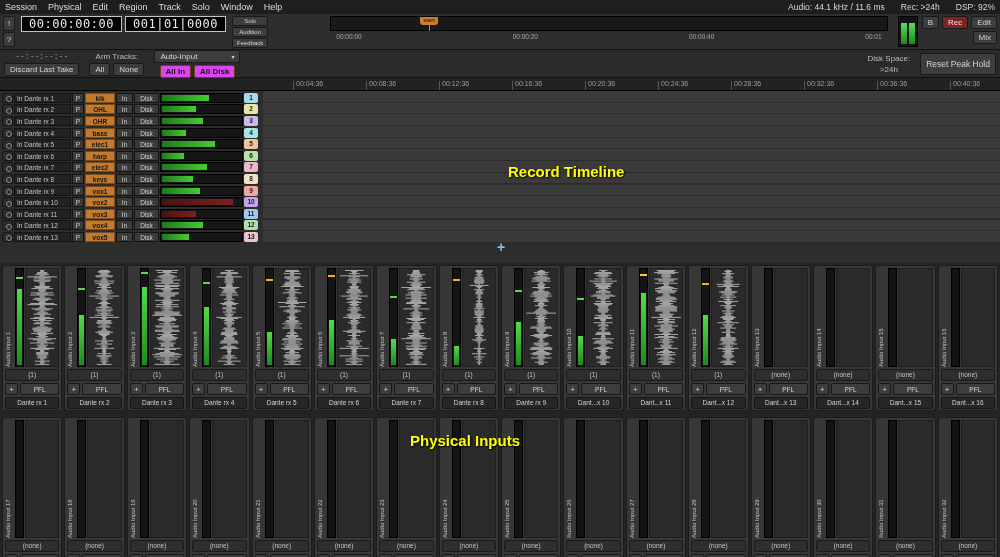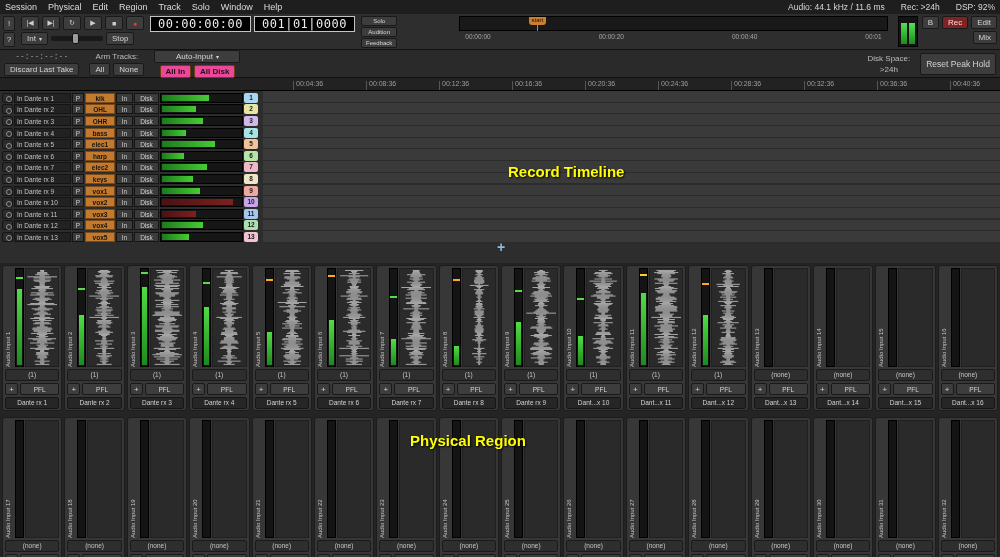--- a/index.html
+++ b/index.html
@@ -42,22 +42,22 @@
 .meterbox{width:20px;height:31px;background:#141414;border:1px solid #000;display:flex;gap:2px;padding:2px;align-items:flex-end}
 .meterbox i{flex:1;height:85%;background:linear-gradient(to top,#1c8a1c,#55e055)}
 .recbtn{background:#7c2424;color:#ffd6d6}
 
 
 .rec-toolbar{height:28px;background:#2a2a2a;border-bottom:1px solid #101010;display:flex;gap:10px;padding:2px 4px;align-items:center}
 .rt-col{display:flex;flex-direction:column;gap:2px}
 .rt-col .tb-row{justify-content:center}
 .neg{font-family:"DejaVu Sans Mono",monospace;font-size:8px;color:#9a9a9a;text-align:center}
 .c{text-align:center;align-items:center}
-.orange{background:#ec4899;border-color:#6d3f14;color:#161616;font-weight:bold}
-.dd{justify-content:center;min-width:86px}
+.orange{background:#d946ef;border-color:#6d3f14;color:#161616;font-weight:bold}
+.dd{justify-content:space-between;min-width:86px}
 .spacer{flex:1}
 .tall{height:22px;font-size:8.5px}
 
 
 .ruler{height:13px;background:#222;border-bottom:1px solid #000;position:relative;font-size:7px;color:#9c9c9c}
 .rlabel{position:absolute;top:2px}
 .rlabel::before{content:"";position:absolute;left:-3px;top:1px;height:9px;width:1px;background:#555}
 
 
 .track-area{height:152px;position:relative;background:#2d2d2d}
@@ -132,40 +132,20 @@
     <span>DSP: 92%</span>
   </div>
 </div>
 
 <div class="toolbar">
   <div class="tb-col tb-alert">
     <button class="mini">!</button>
     <button class="mini">?</button>
   </div>
   <div class="tb-col">
-    <div class="tb-row" id="transport-buttons">
-        <span class="tbtn">|◀</span>
-        <span class="tbtn">▶|</span>
-        <span class="tbtn">↻</span>
-        <span class="tbtn">▶</span>
-        <span class="tbtn">■</span>
-        <span class="tbtn rec">●</span>
-      </div>
-    <div class="tb-row">
-      <button>
-          <span>Int</span>
-          <span class="caret">▾</span>
-        </button>
-      <div class="slider">
-          <div class="thumb"></div>
-        </div>
-      <button>Stop</button>
-    </div>
-  </div>
-  <div class="tb-col">
     <div class="tb-row">
       <div class="clock">00:00:00:00</div>
       <div class="clock">001|01|0000</div>
     </div>
   </div>
   <div class="tb-col tb-solo">
     <button class="mini2">Solo</button>
     <button class="mini2">Audition</button>
     <button class="mini2">Feedback</button>
   </div>
@@ -1026,15 +1006,15 @@
     <div class="s-btnrow">
       <button class="s-plus">+</button>
       <button class="s-pfl">PFL</button>
     </div>
 
   </div>
 </div>
 
 <div class="overlay">
   <div class="annot rt-annot">Record Timeline</div>
-  <div class="annot pi-annot">Physical Region</div>
+  <div class="annot pi-annot">Physical Inputs</div>
   <div class="add-plus">+</div>
 </div>
 
 </body></html>

